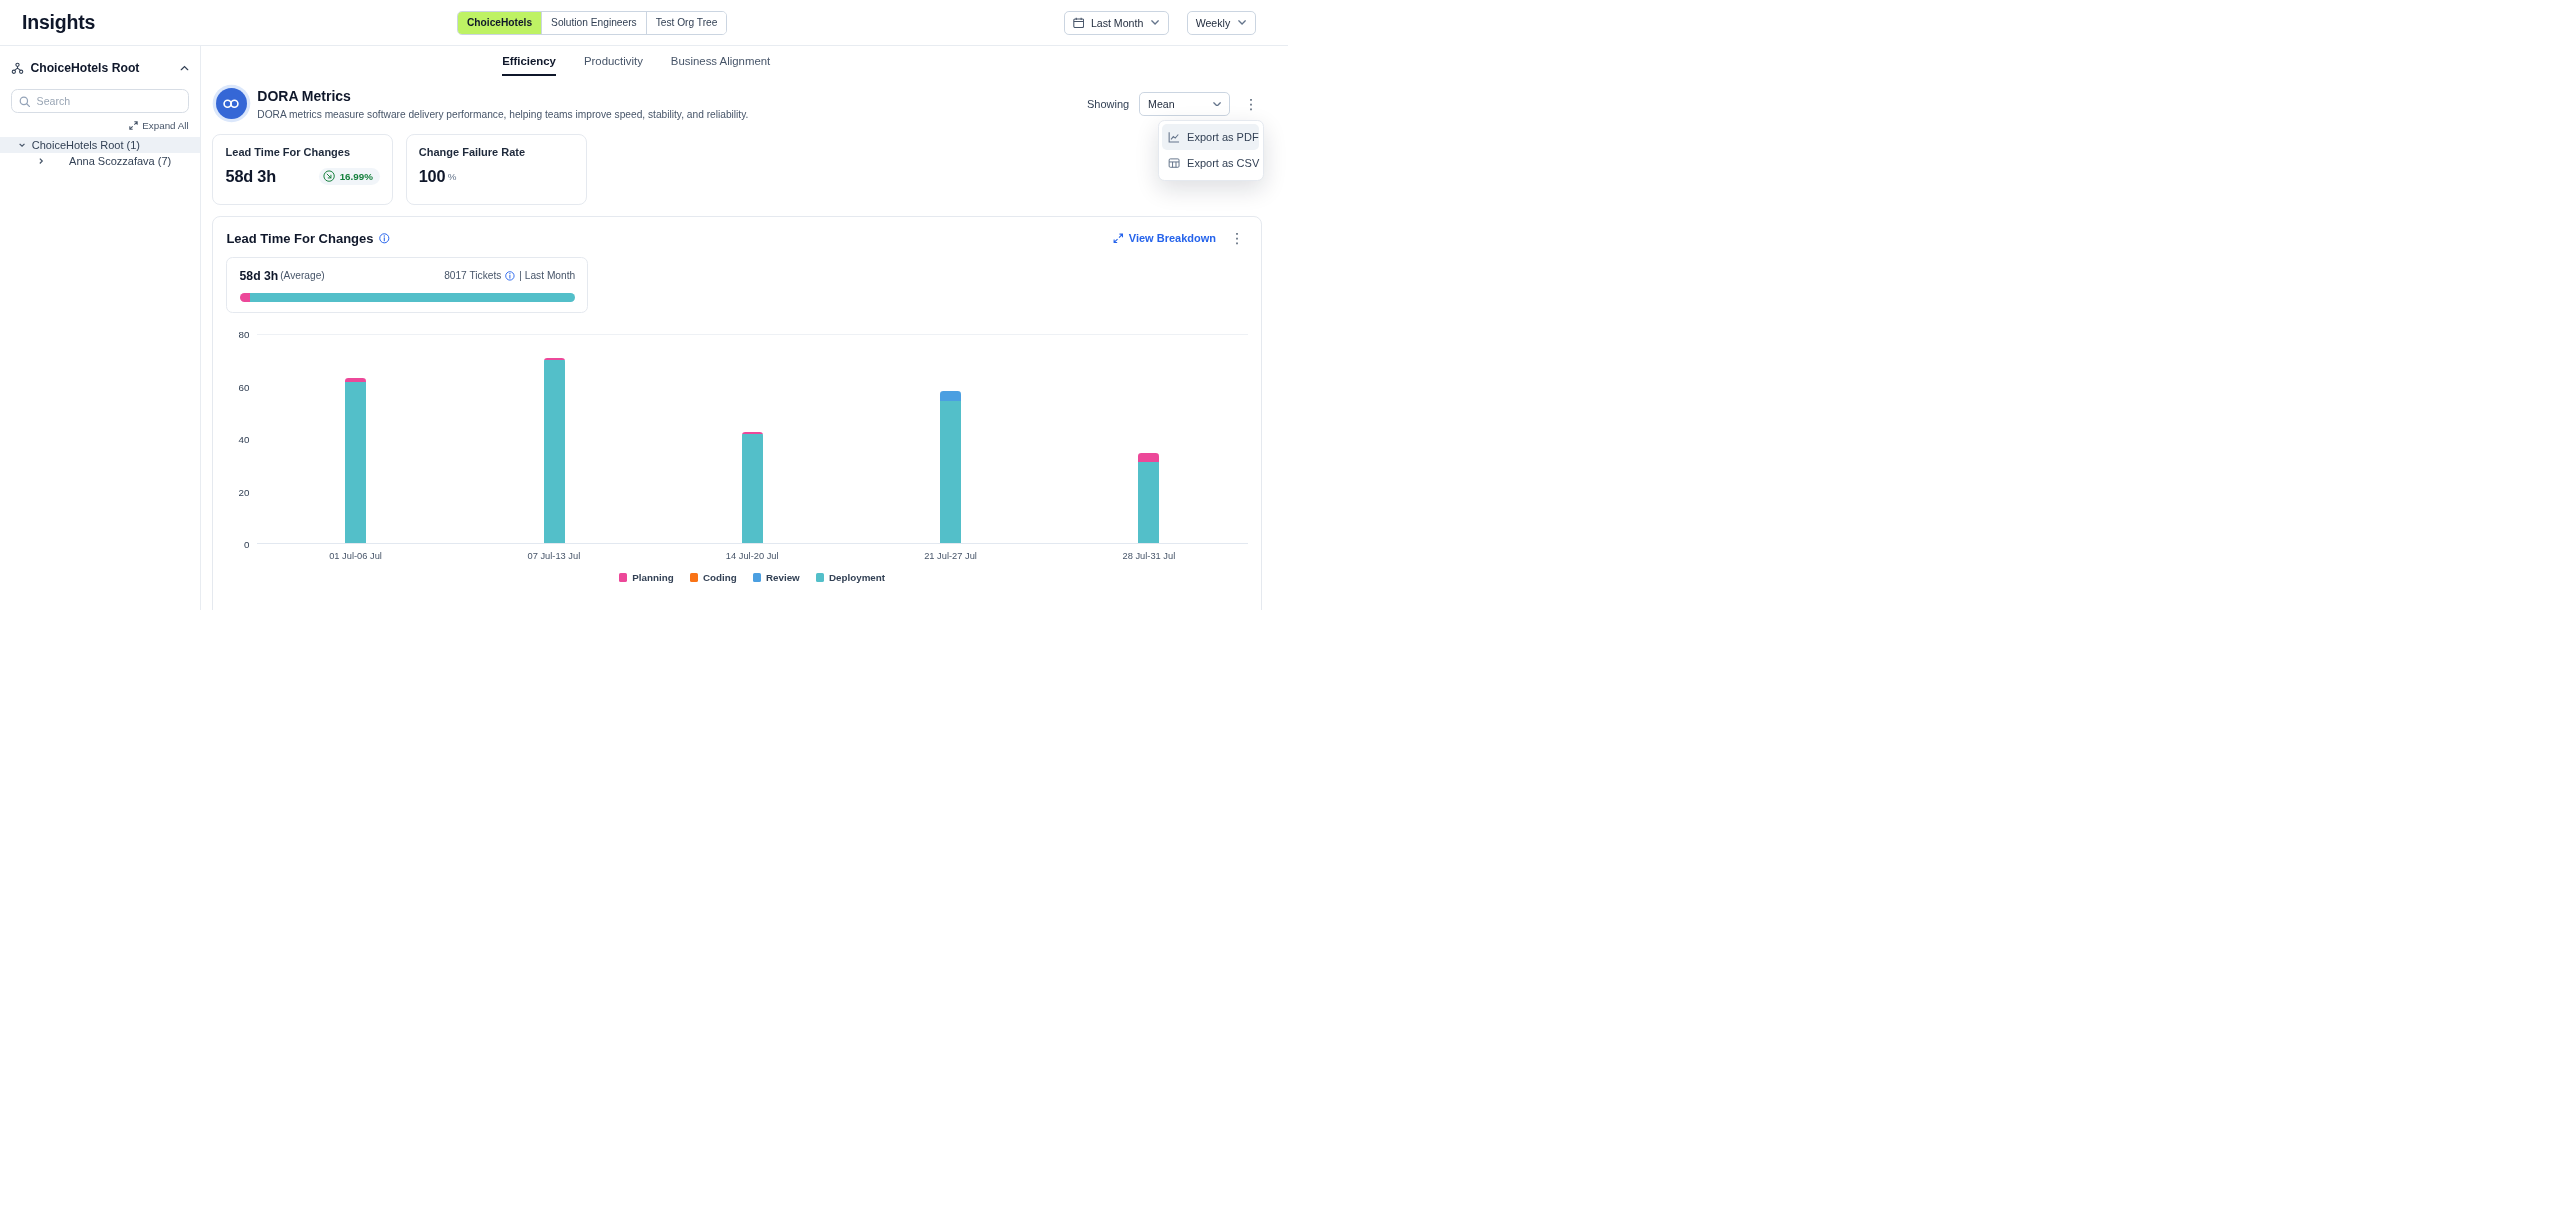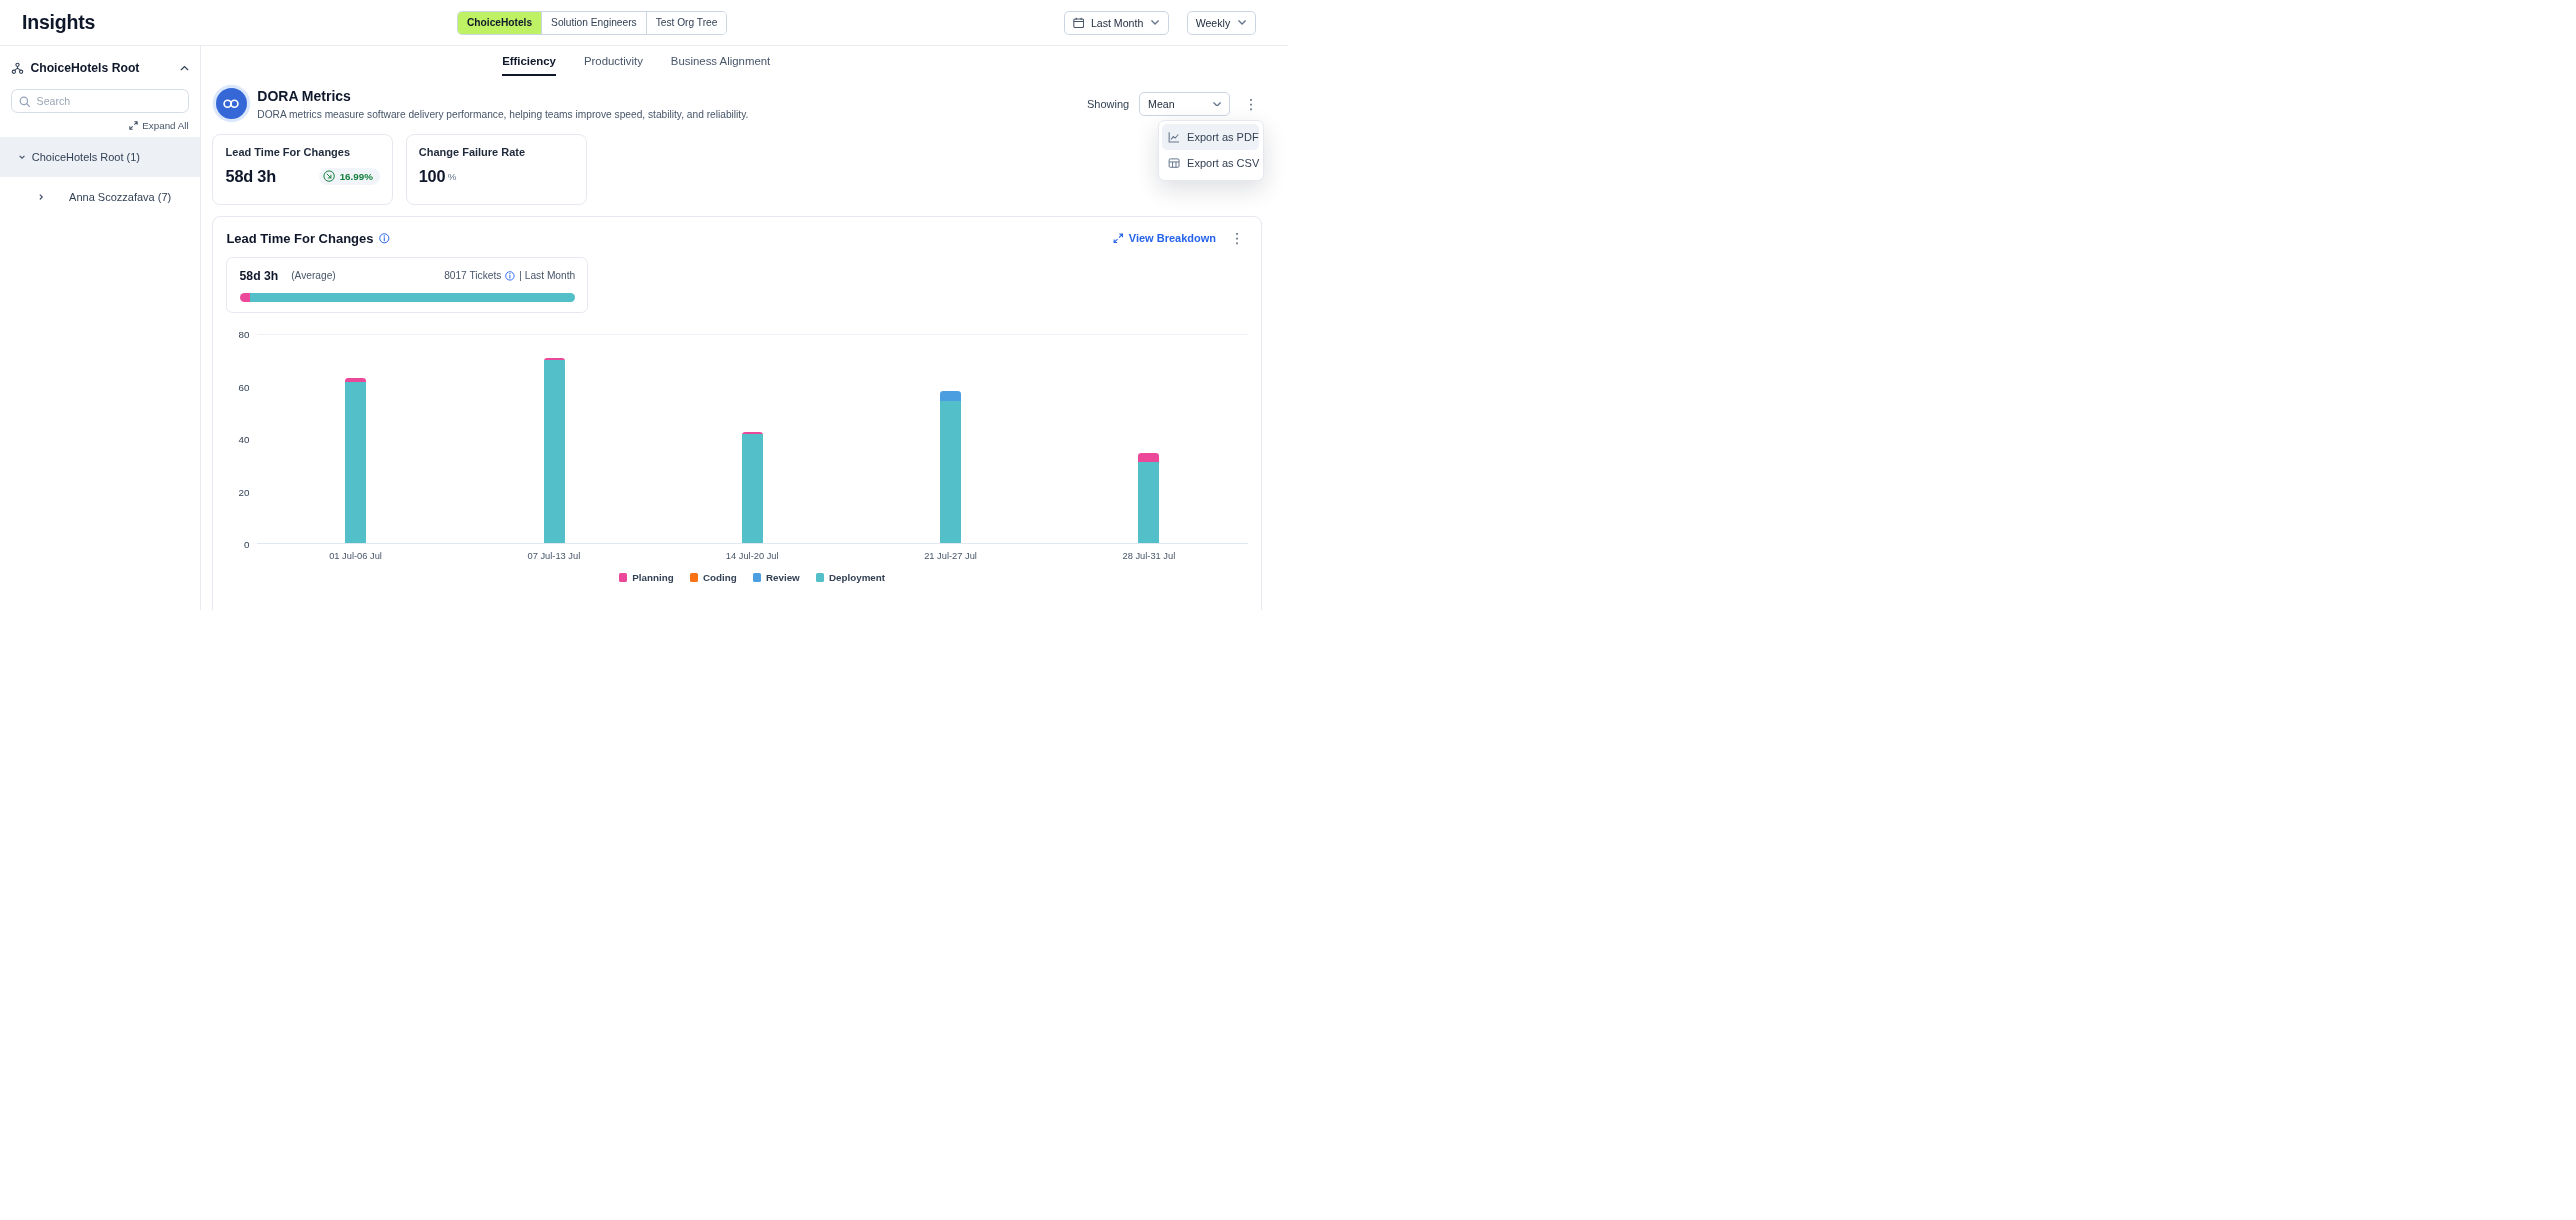--- a/index.html
+++ b/index.html
@@ -23,21 +23,21 @@
   
   .sidebar { width:201px; flex:none; border-right:0.8px solid #e8ecf1; padding-top:8.1px; background:#fff; }
   .sb-header { display:flex; align-items:center; gap:6px; padding:0 11.4px; height:28px; }
   .sb-title { font-size:12.2px; font-weight:700; }
   .sb-collapse { margin-left:auto; display:flex; cursor:pointer; }
   .sb-search { margin:6.5px 10.6px 0; position:relative; }
   .sb-search input { width:100%; height:24.4px; border:0.8px solid #d7dde5; border-radius:6.5px; padding:0 8.1px 0 25px; font-size:10.6px; color:#0f172a; outline:none; font-family:inherit; }
   .sb-search input::placeholder { color:#9aa6b5; }
   .sb-search .icon { position:absolute; left:8.1px; top:6.5px; }
   .expand-all { display:flex; justify-content:flex-end; align-items:center; gap:4.1px; margin:7.3px 11.4px 5.7px; font-size:9.8px; color:#475569; cursor:pointer; }
-  .tree-row { display:flex; align-items:center; gap:5.7px; height:40px; font-size:11px; color:#334155; cursor:pointer; }
+  .tree-row { display:flex; align-items:center; gap:5.7px; height:16px; font-size:11px; color:#334155; cursor:pointer; }
   .tree-row.selected { background:#edf1f6; }
   .tree-row.lvl0 { padding-left:18px; }
   .tree-row.lvl1 { padding-left:37px;gap:24px; }
 
   
   .main { flex:1; position:relative; padding:0 26px 0 11.4px; }
   .tab-bar { display:flex; justify-content:center; gap:28px; padding-top:9px; transform:translateX(-101px); }
   .tab { font-size:11.4px; color:#475569; padding-bottom:7.3px; cursor:pointer; border-bottom:2px solid transparent; }
   .tab.active { color:#0f172a; font-weight:700; border-bottom-color:#0f172a; }
 
@@ -65,21 +65,21 @@
 
   .lead-card { margin-top:10.6px; border:0.8px solid #e5e9ef; border-radius:8.1px; padding:14px 13px; height:488px; background:#fff; }
   .lead-head { display:flex; align-items:center; }
   .lead-title { font-size:13px; font-weight:700; display:flex; align-items:center; gap:5.7px; }
   .lead-actions { margin-left:auto; display:flex; align-items:center; gap:9.8px; }
   .view-breakdown { display:flex; align-items:center; gap:4.9px; color:#2563eb; font-size:11px; font-weight:700; cursor:pointer; }
 
   .summary { margin-top:11.4px; width:362px; border:0.8px solid #e5e9ef; border-radius:6.5px; padding:10.6px 12.2px; }
   .summary-row { display:flex; align-items:center; }
   .summary-value { font-size:12.2px; font-weight:700; }
-  .summary-qual { font-size:10.2px; color:#475569; margin-left:13px; }
+  .summary-qual { font-size:10.2px; color:#475569; margin-left:2px; }
   .summary-meta { margin-left:auto; display:flex; align-items:center; gap:4.1px; font-size:10.2px; color:#475569; }
   .progress { margin-top:9.8px; height:9px; border-radius:4.9px; overflow:hidden; display:flex; background:#f1f5f9; }
   .progress-seg { height:100%; }
 
   .chart { margin-top:21px; display:flex; }
   .y-axis { width:23px; flex:none; position:relative; height:210px; margin-right:7.3px; }
   .y-tick { position:absolute; right:0; transform:translateY(-50%); font-size:9.8px; color:#334155; }
   .plot { flex:1; height:210px; position:relative; border-bottom:0.8px solid #e2e8f0; }
   .plot::before { content:""; position:absolute; top:0; left:0; right:0; border-top:0.8px solid #eef1f5; }
   .bars { position:absolute; top:0; left:0; right:0; bottom:0; display:flex; }

